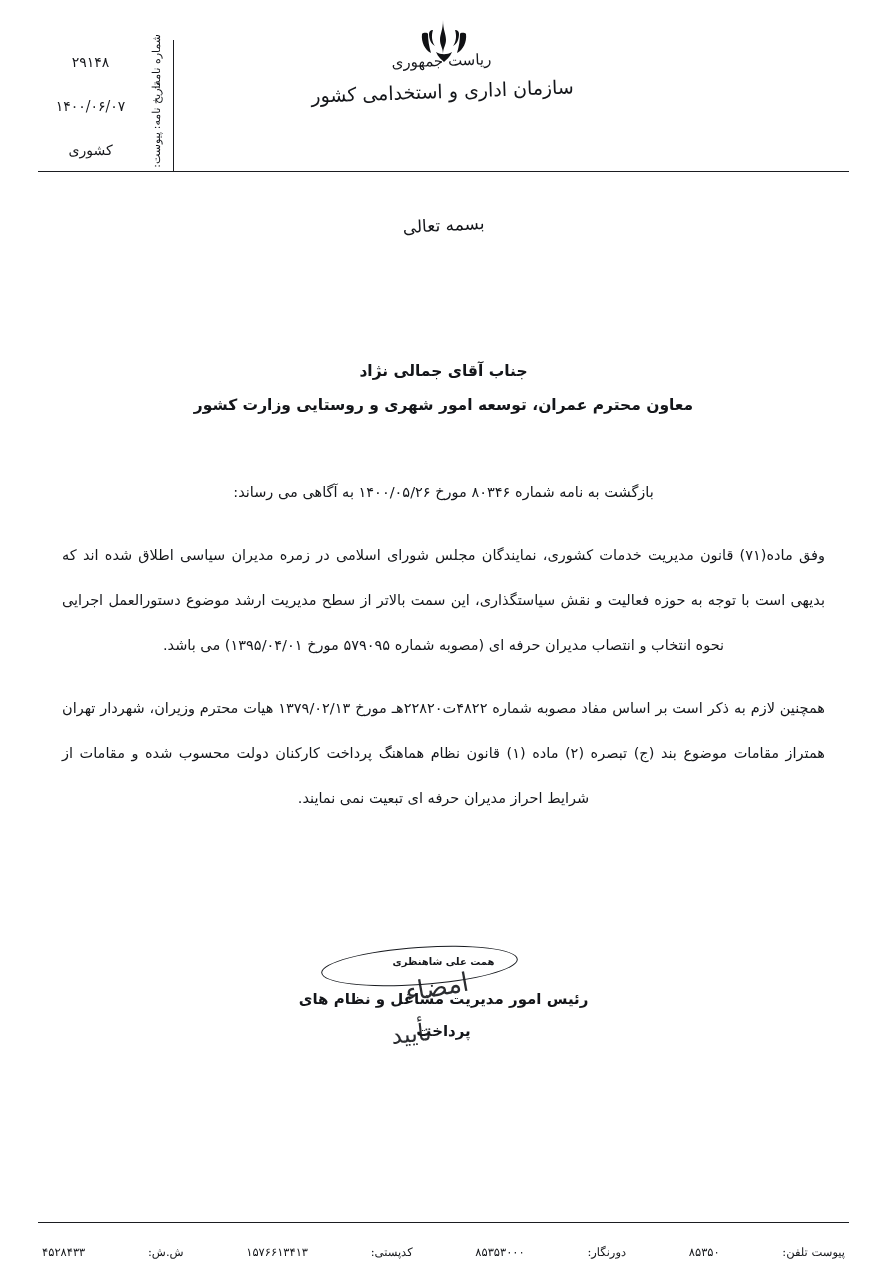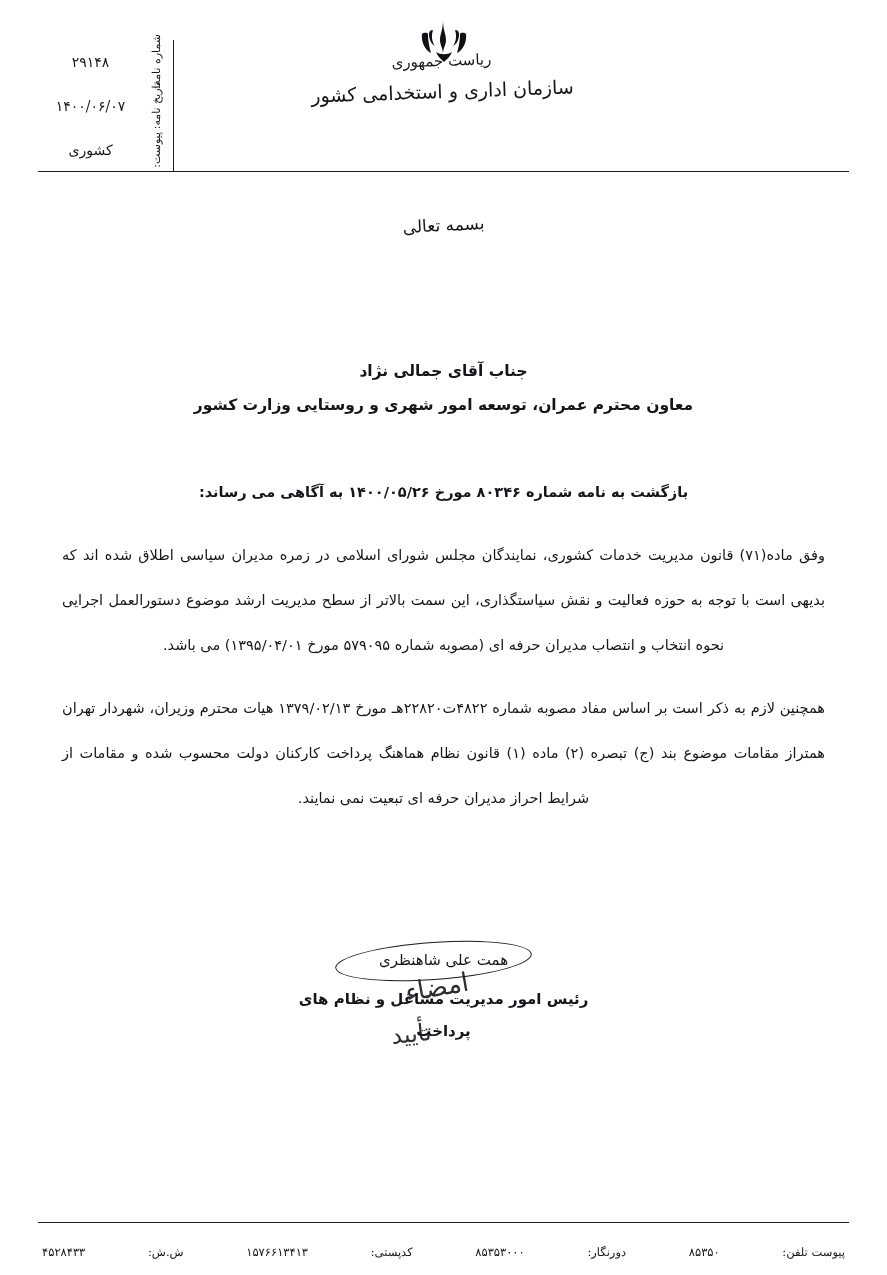--- a/index.html
+++ b/index.html
@@ -152,38 +152,37 @@
     font-size: 14.5px;
     line-height: 45px;
     text-align: justify;
     text-align-last: center;
     margin: 0 0 18px 0;
     letter-spacing: 0;
   }
   .para.first {
     text-align: center;
     text-align-last: center;
-    font-weight: bold;
   }
 
   
   .signature {
     position: absolute;
     top: 950px;
     right: 0;
     left: 0;
     text-align: center;
   }
   .sig-name-wrap {
     position: relative;
     display: inline-block;
   }
   .sig-name {
-    font-weight: normal;
-    font-size: 15px;
+    font-weight: bold;
+    font-size: 10px;
     position: relative;
     z-index: 2;
   }
   .sig-oval {
     position: absolute;
     top: -9px;
     right: -24px;
     width: 195px;
     height: 36px;
     border: 1.6px solid #171a1f;

